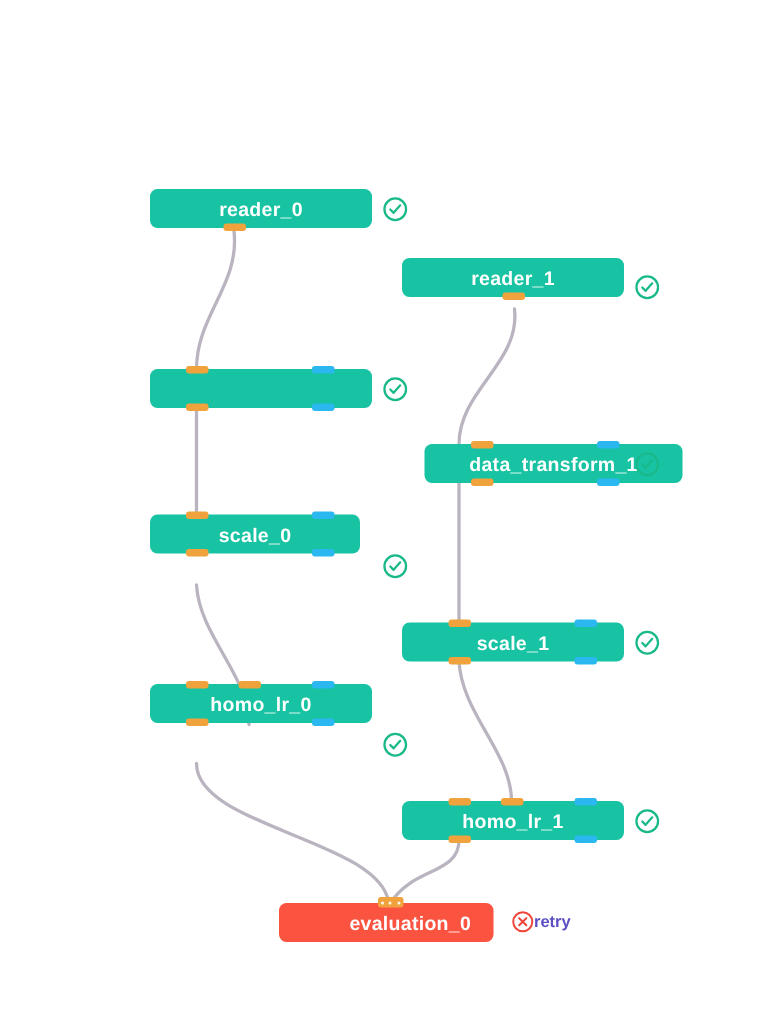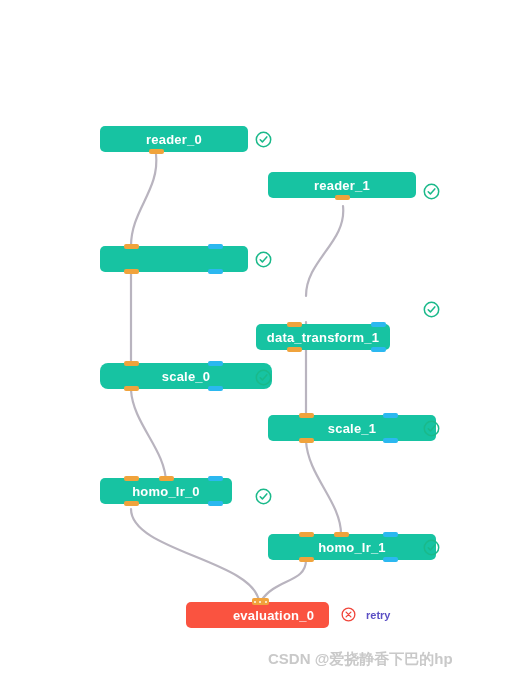--- a/index.html
+++ b/index.html
@@ -48,21 +48,21 @@
   
   .status{
     position:absolute;
     width:17px;height:17px;
     display:flex;align-items:center;justify-content:center;
   }
   .status svg{display:block;}
 
   .retry-wrap{
     position:absolute;
-    display:flex;align-items:center;gap:10px;
+    display:flex;align-items:center;gap:0;
     height:17px;
   }
   .retry-label{
     font-size:11px;
     color:#5b4fc4;
   }
 
   
   .watermark{
     position:absolute;
@@ -124,78 +124,78 @@
     <span class="port data bottom" style="left:24px;"></span>
     <span class="port model bottom" style="left:108px;"></span>
   </div>
   <div class="status" style="left:255px;top:251px;">
     <svg width="17" height="17" viewBox="0 0 17 17">
       <circle cx="8.5" cy="8.5" r="7.2" fill="none" stroke="#1ab98a" stroke-width="1.5"></circle>
       <path d="M5.2 8.7 L7.4 10.9 L11.8 5.9" fill="none" stroke="#1ab98a" stroke-width="1.5" stroke-linecap="round" stroke-linejoin="round"></path>
     </svg>
   </div>
 
-  <div class="node ok" style="left:256px;top:296px;width:134px;margin-top:28px;">
+  <div class="node ok" style="left:283px;top:296px;width:172px;">
     <span class="node-label">data_transform_1</span>
     <span class="port data top" style="left:31px;"></span>
     <span class="port model top" style="left:115px;"></span>
     <span class="port data bottom" style="left:31px;"></span>
     <span class="port model bottom" style="left:115px;"></span>
   </div>
   <div class="status" style="left:423px;top:301px;">
     <svg width="17" height="17" viewBox="0 0 17 17">
       <circle cx="8.5" cy="8.5" r="7.2" fill="none" stroke="#1ab98a" stroke-width="1.5"></circle>
       <path d="M5.2 8.7 L7.4 10.9 L11.8 5.9" fill="none" stroke="#1ab98a" stroke-width="1.5" stroke-linecap="round" stroke-linejoin="round"></path>
     </svg>
   </div>
 
-  <div class="node ok" style="left:100px;top:363px;width:172px;border-radius:8px;">
+  <div class="node ok" style="left:100px;top:343px;width:140px;">
     <span class="node-label">scale_0</span>
     <span class="port data top" style="left:24px;"></span>
     <span class="port model top" style="left:108px;"></span>
     <span class="port data bottom" style="left:24px;"></span>
     <span class="port model bottom" style="left:108px;"></span>
   </div>
   <div class="status" style="left:255px;top:369px;">
     <svg width="17" height="17" viewBox="0 0 17 17">
       <circle cx="8.5" cy="8.5" r="7.2" fill="none" stroke="#1ab98a" stroke-width="1.5"></circle>
       <path d="M5.2 8.7 L7.4 10.9 L11.8 5.9" fill="none" stroke="#1ab98a" stroke-width="1.5" stroke-linecap="round" stroke-linejoin="round"></path>
     </svg>
   </div>
 
-  <div class="node ok" style="left:268px;top:415px;width:168px;">
+  <div class="node ok" style="left:268px;top:415px;width:148px;">
     <span class="node-label">scale_1</span>
     <span class="port data top" style="left:31px;"></span>
     <span class="port model top" style="left:115px;"></span>
     <span class="port data bottom" style="left:31px;"></span>
     <span class="port model bottom" style="left:115px;"></span>
   </div>
   <div class="status" style="left:423px;top:420px;">
     <svg width="17" height="17" viewBox="0 0 17 17">
       <circle cx="8.5" cy="8.5" r="7.2" fill="none" stroke="#1ab98a" stroke-width="1.5"></circle>
       <path d="M5.2 8.7 L7.4 10.9 L11.8 5.9" fill="none" stroke="#1ab98a" stroke-width="1.5" stroke-linecap="round" stroke-linejoin="round"></path>
     </svg>
   </div>
 
-  <div class="node ok" style="left:100px;top:478px;width:132px;">
+  <div class="node ok" style="left:100px;top:456px;width:148px;">
     <span class="node-label">homo_lr_0</span>
     <span class="port data top" style="left:24px;"></span>
     <span class="port data top" style="left:59px;"></span>
     <span class="port model top" style="left:108px;"></span>
     <span class="port data bottom" style="left:24px;"></span>
     <span class="port model bottom" style="left:108px;"></span>
   </div>
   <div class="status" style="left:255px;top:488px;">
     <svg width="17" height="17" viewBox="0 0 17 17">
       <circle cx="8.5" cy="8.5" r="7.2" fill="none" stroke="#1ab98a" stroke-width="1.5"></circle>
       <path d="M5.2 8.7 L7.4 10.9 L11.8 5.9" fill="none" stroke="#1ab98a" stroke-width="1.5" stroke-linecap="round" stroke-linejoin="round"></path>
     </svg>
   </div>
 
-  <div class="node ok" style="left:268px;top:534px;width:168px;">
+  <div class="node ok" style="left:268px;top:534px;width:148px;">
     <span class="node-label">homo_lr_1</span>
     <span class="port data top" style="left:31px;"></span>
     <span class="port data top" style="left:66px;"></span>
     <span class="port model top" style="left:115px;"></span>
     <span class="port data bottom" style="left:31px;"></span>
     <span class="port model bottom" style="left:115px;"></span>
   </div>
   <div class="status" style="left:423px;top:539px;">
     <svg width="17" height="17" viewBox="0 0 17 17">
       <circle cx="8.5" cy="8.5" r="7.2" fill="none" stroke="#1ab98a" stroke-width="1.5"></circle>
@@ -212,15 +212,14 @@
     </span>
   </div>
   <div class="retry-wrap" style="left:341px;top:606px;">
     <svg width="15" height="15" viewBox="0 0 17 17">
       <circle cx="8.5" cy="8.5" r="7.2" fill="none" stroke="#f0453a" stroke-width="1.5"></circle>
       <path d="M5.8 5.8 L11.2 11.2 M11.2 5.8 L5.8 11.2" fill="none" stroke="#f0453a" stroke-width="1.5" stroke-linecap="round"></path>
     </svg>
     <span class="retry-label">retry</span>
   </div>
 
-  <div class="watermark" style="left:268px;top:650px;">CSDN @爱挠静香下巴的hp</div>
 
 </div>
 
 </body></html>

